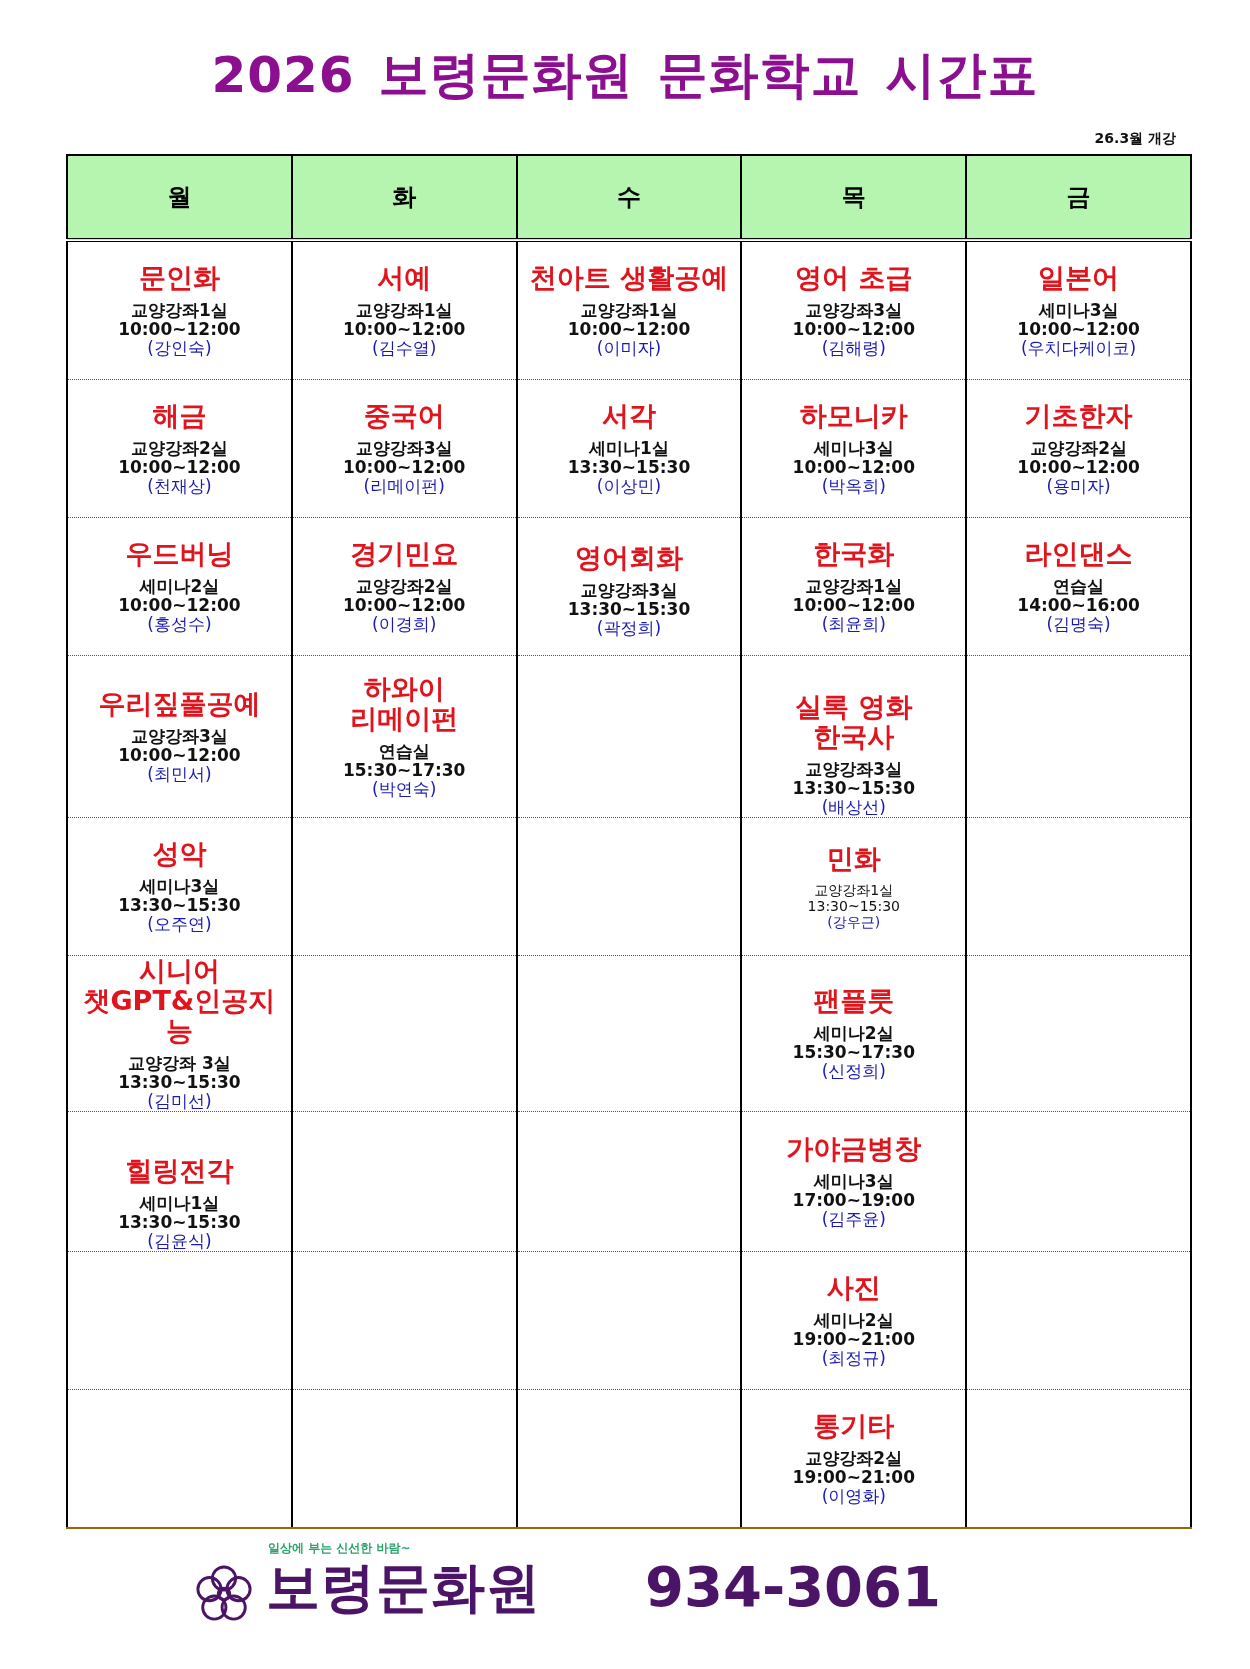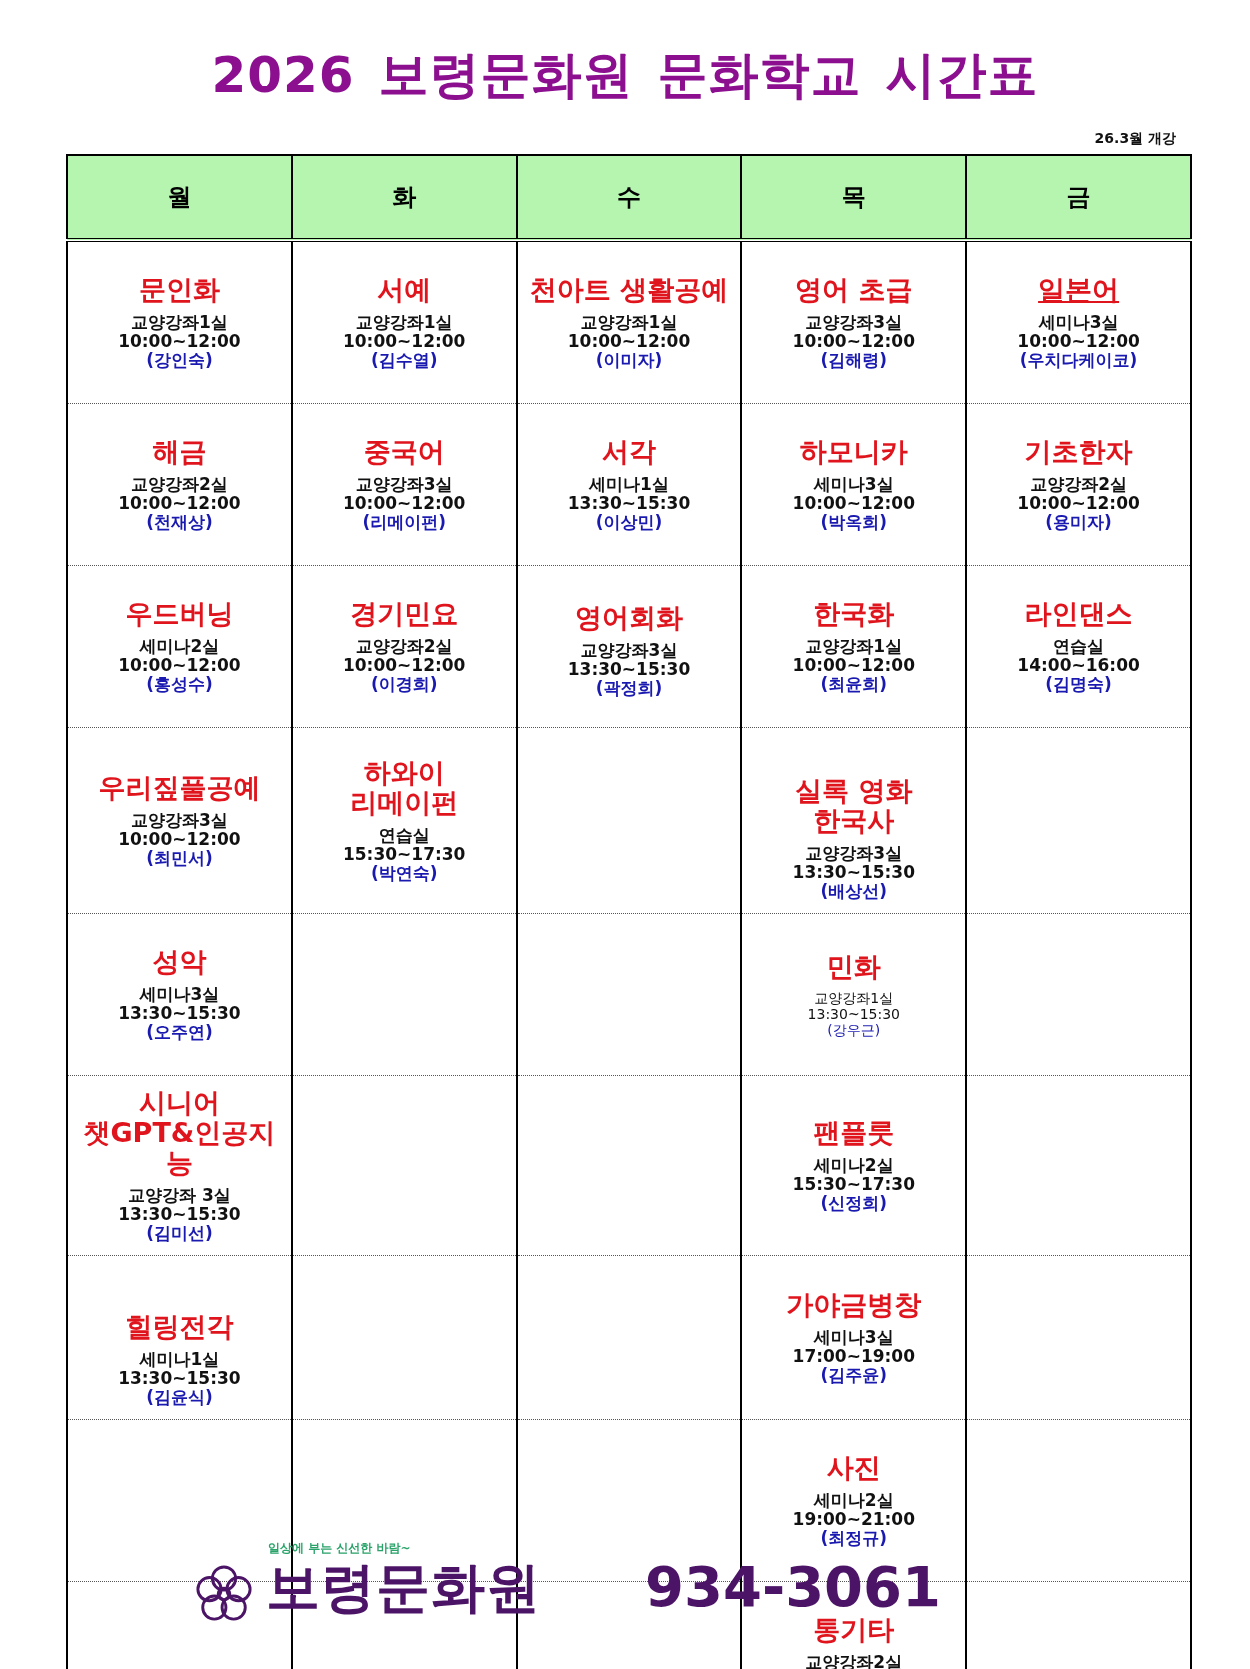--- a/index.html
+++ b/index.html
@@ -7,25 +7,25 @@
          font-family: "DejaVu Sans", "Liberation Sans", sans-serif; }
   .title { position: absolute; left: 0; top: 42px; width: 1250px; text-align: center;
            font-size: 50px; font-weight: bold; color: #8b0f8f; letter-spacing: 1px; }
   .title span { margin: 16px 12px; }
   .open-note { position: absolute; right: 74px; top: 130px; font-size: 14px; font-weight: bold; color: #111; }
   table.timetable { position: absolute; left: 66px; top: 154px; width: 1126px;
                     border-collapse: collapse; table-layout: fixed; border: 2px solid #000; }
   th { height: 80px; background: #b5f5b0; border-left: 2px solid #000; border-right: 2px solid #000;
        font-size: 24px; font-weight: bold; color: #000; border-bottom: 4px double #000; }
   td { height: 137px; border-left: 2px solid #000; border-right: 2px solid #000;
-       border-bottom: 1px dotted #555; text-align: center; vertical-align: middle; padding: 12px 2px; }
-  tr:last-child td { border-bottom: 2px solid #14532d; }
+       border-bottom: 1px dotted #555; text-align: center; vertical-align: middle; padding: 0 2px; }
+  tr:last-child td { border-bottom: 2px solid #a16207; }
   .cname { font-size: 27px; font-weight: bold; color: #e0141c; line-height: 30px; margin-bottom: 8px; }
   .croom, .ctime { font-size: 17px; font-weight: bold; color: #111; line-height: 19px; }
-  .cteach { font-size: 17px; font-weight: bold; color: #1a1ab0; line-height: 19px; }
+  .cteach { font-size: 17px; font-weight: normal; color: #1a1ab0; line-height: 19px; }
   .small .croom, .small .ctime, .small .cteach { font-size: 14px; line-height: 16px; font-weight: normal; }
   .footer { position: absolute; top: 1530px; left: 0; width: 1125px; height: 110px; }
   .logo { position: absolute; left: 195px; top: 35px; width: 58px; height: 58px; }
   .slogan { position: absolute; left: 268px; top: 10px; font-size: 12px; color: #2aa36a; font-weight: bold; }
   .org { position: absolute; left: 266px; top: 22px; font-size: 54px; font-weight: bold; color: #4b1466; letter-spacing: 1px; }
   .phone { position: absolute; left: 645px; top: 24px; font-size: 56px; font-weight: bold; color: #4b1466; }
 </style>
 </head>
 <body>
 
@@ -65,21 +65,21 @@
           <div class="ctime">10:00~12:00</div>
           <div class="cteach">(이미자)</div>
         </td>
         <td>
           <div class="cname" style="white-space: pre-line;">영어 초급</div>
           <div class="croom">교양강좌3실</div>
           <div class="ctime">10:00~12:00</div>
           <div class="cteach">(김해령)</div>
         </td>
         <td>
-          <div class="cname" style="white-space: pre-line; text-decoration: underline;">일본어</div>
+          <div class="cname" style="white-space: pre-line;">일본어</div>
           <div class="croom">세미나3실</div>
           <div class="ctime">10:00~12:00</div>
           <div class="cteach">(우치다케이코)</div>
         </td>
       </tr>
       <tr>
         <td>
           <div class="cname" style="white-space: pre-line;">해금</div>
           <div class="croom">교양강좌2실</div>
           <div class="ctime">10:00~12:00</div>

